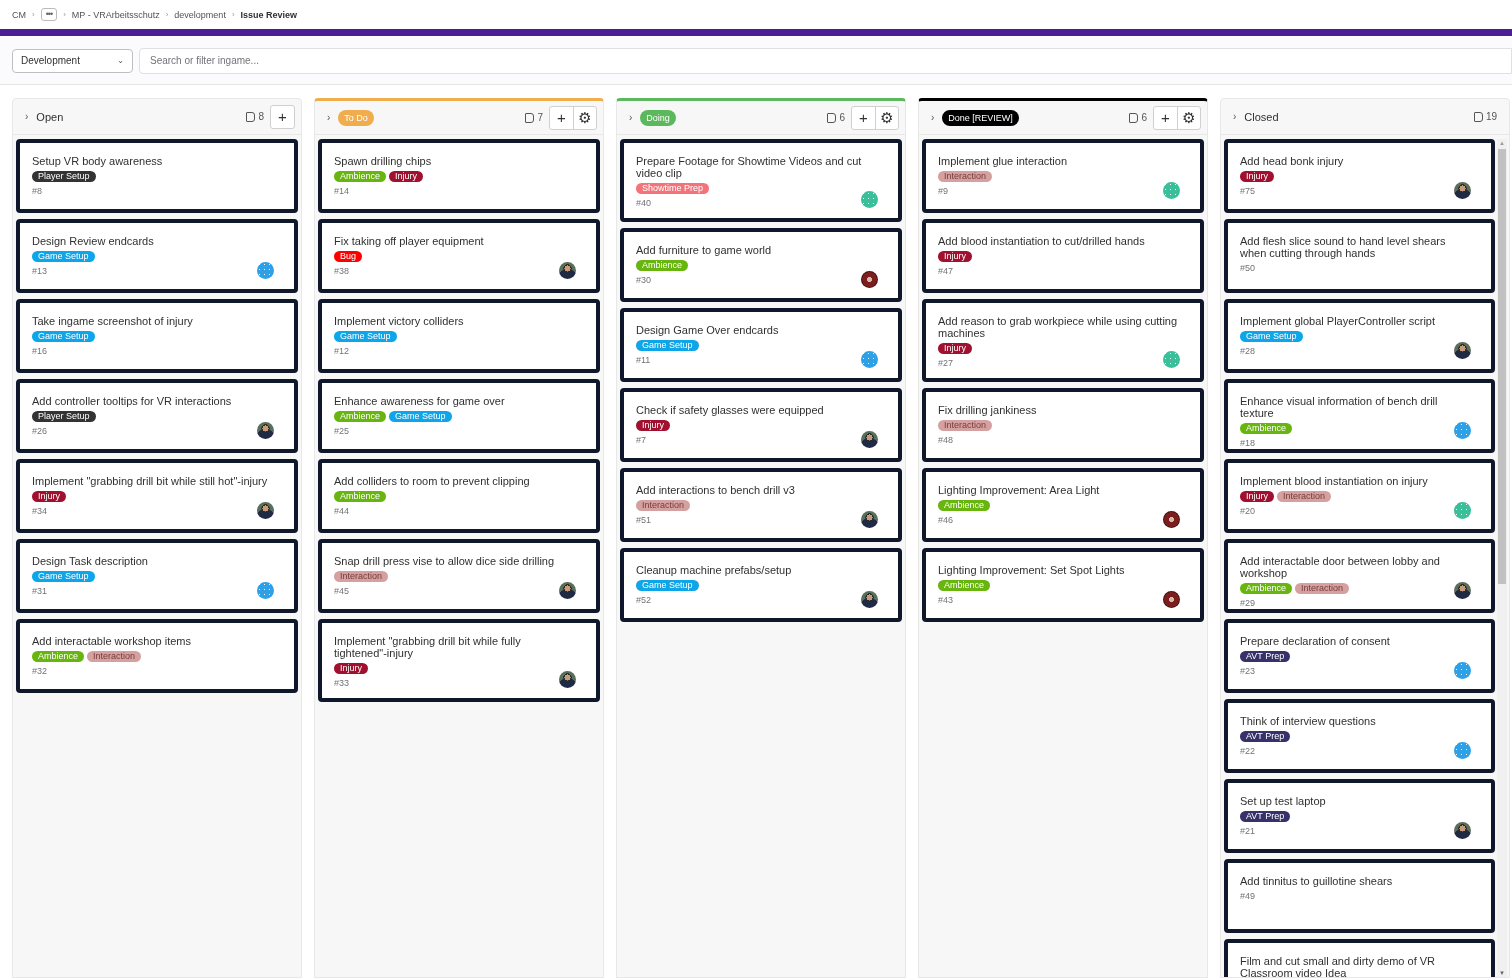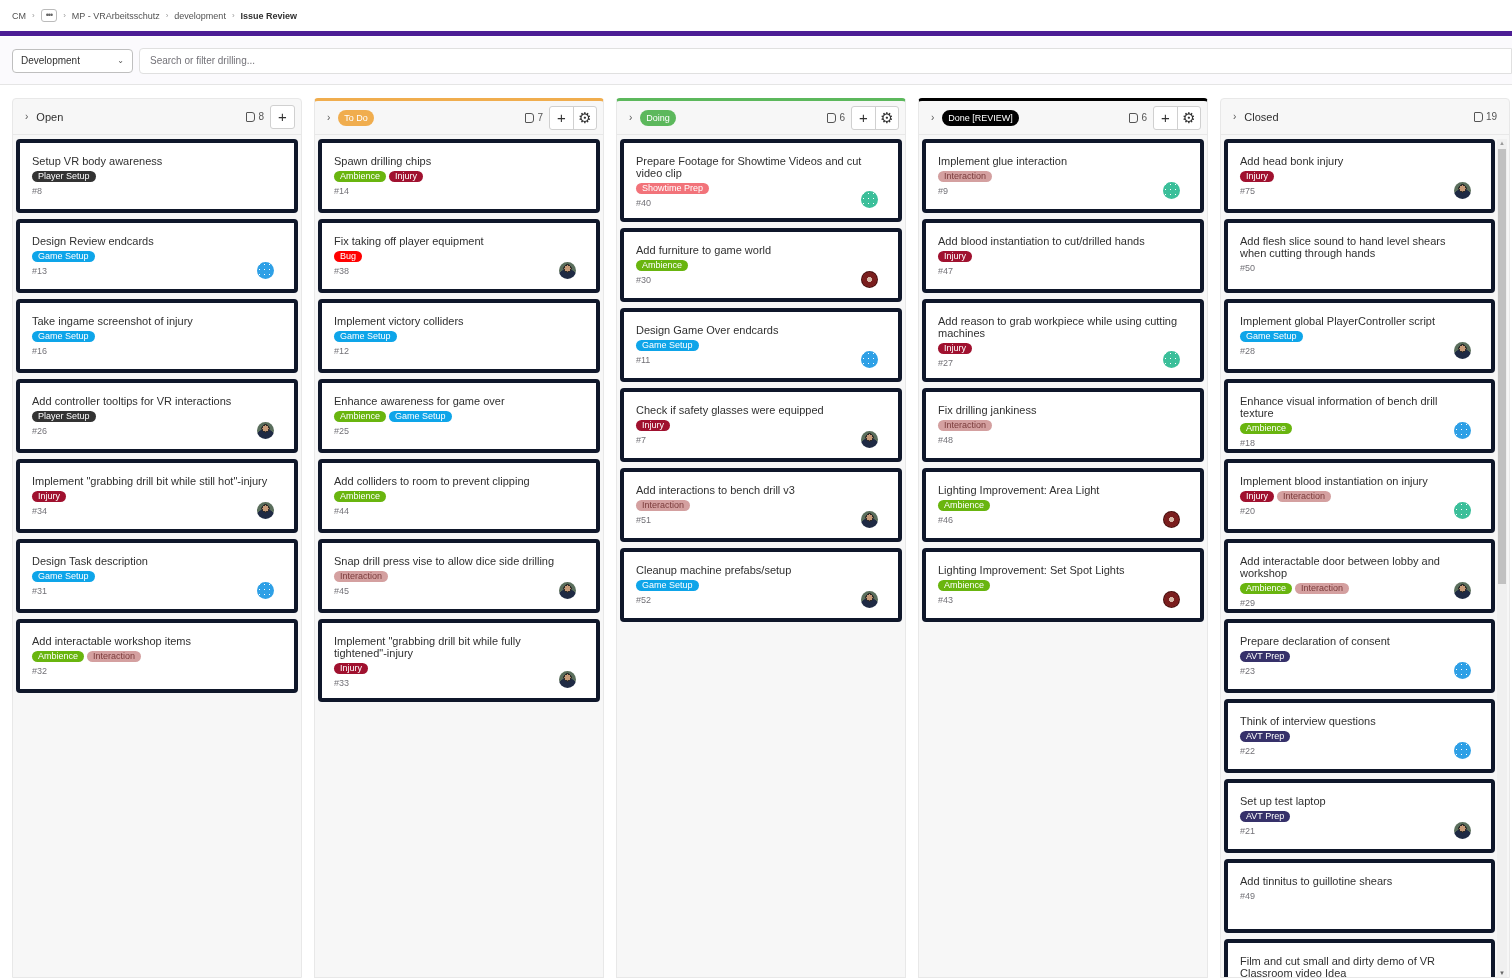--- a/index.html
+++ b/index.html
@@ -1,19 +1,19 @@
 <!DOCTYPE html>
 <html><head>
 <meta charset="utf-8">
 <style>
   * { box-sizing: border-box; margin: 0; padding: 0; }
   html, body { width: 1512px; height: 978px; overflow: hidden; background: #fff; }
   body { font-family: "Liberation Sans", "DejaVu Sans", sans-serif; color: #303030; font-size: 11px; }
 
-  .breadcrumb { height: 36px; display: flex; align-items: center; padding-left: 12px; gap: 6px; font-size: 9px; color: #525252; border-bottom: 5px solid #4c1d95; }
+  .breadcrumb { height: 36px; display: flex; align-items: center; padding-left: 12px; gap: 6px; font-size: 9px; color: #525252; border-bottom: 7px solid #4c1d95; }
   .breadcrumb .sep { color: #999; font-size: 8px; }
   .breadcrumb .dots { border: 1px solid #bbb; border-radius: 3px; padding: 0 4px; font-size: 9px; line-height: 11px; color: #666; letter-spacing: -1px; }
   .breadcrumb .current { font-weight: bold; color: #303030; }
 
   .filterbar { position: absolute; top: 37px; left: 0; right: 0; height: 48px; background: #fbfafd; border-bottom: 1px solid #e5e5e5; display: flex; align-items: center; padding-left: 12px; gap: 6px; }
   .board-select { width: 121px; height: 24px; border: 1px solid #bfbfbf; border-radius: 4px; background: #fff; display: flex; align-items: center; justify-content: space-between; padding: 0 8px; font-size: 10px; color: #303030; }
   .board-select .chev { font-size: 8px; color: #555; }
   .search { flex: 1; height: 26px; border: 1px solid #e0e0e0; border-radius: 4px 0 0 4px; background: #fff; display: flex; align-items: center; padding-left: 10px; font-size: 10px; color: #737278; }
 
   .board { position: absolute; top: 98px; left: 12px; right: 0; bottom: 0; display: flex; gap: 12px; }
@@ -68,21 +68,21 @@
   <span class="sep">›</span>
   <span class="current">Issue Review</span>
 </nav>
 
 <div class="filterbar">
   <div class="board-select">
     <span>Development</span>
     <span class="chev">⌄</span>
   </div>
   <div class="search">
-    <span>Search or filter drilling...</span>
+    <span>Search or filter ingame...</span>
   </div>
 </div>
 
 <div class="board" id="board">
     <div class="list open">
       <div class="list-head">
         <span class="caret">›</span>
         <span class="title">Open</span>
         <span class="spacer"></span>
         <span class="count">

